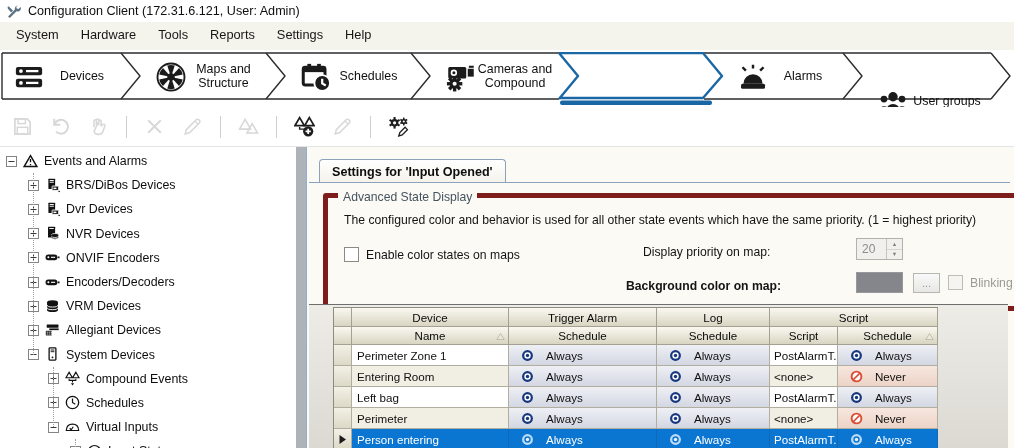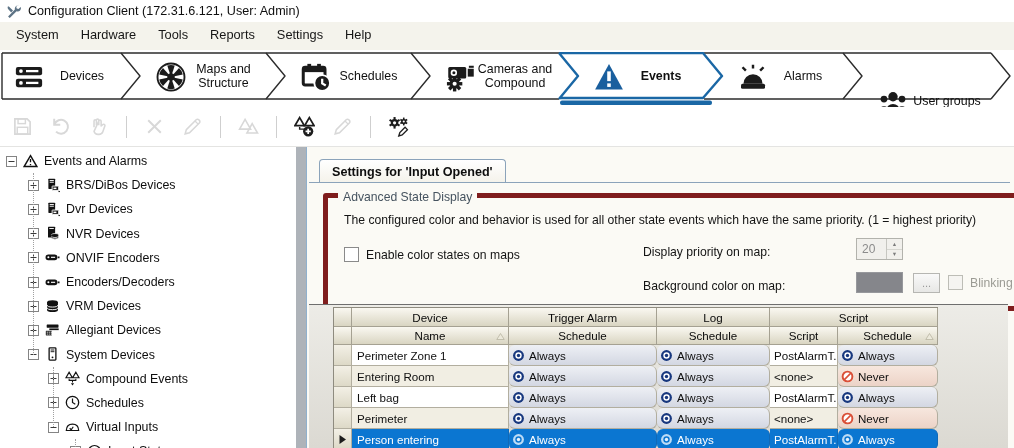--- a/index.html
+++ b/index.html
@@ -61,21 +61,21 @@
     background:linear-gradient(#edece7,#dbd9d2);border-top:1px solid #6e6e6e;}
   .dtable{position:absolute;left:26px;top:160px;border-left:1px solid #8e8b7f;border-top:1px solid #8e8b7f;}
   .trow{display:flex;}
   .cell{box-sizing:border-box;border-right:1px solid #b2ae9f;border-bottom:1px solid #b2ae9f;
     font-size:11.6px;display:flex;align-items:center;overflow:hidden;white-space:nowrap;height:21px;}
   .hc{justify-content:center;background:linear-gradient(#faf8f1,#d9d5c2);color:#0a0a0a;
     position:relative;border-right-color:#a5a192;border-bottom-color:#a5a192;}
   .rh{background:linear-gradient(#f3f0e6,#ddd9c7);justify-content:center;}
   .cname{padding-left:5px;background:#fff;color:#0f0f0f;}
   .alt .cname,.alt .cscript{background:#f1eee3;}
-  .csched{padding-left:3px;gap:4px;background:linear-gradient(#eef0f5,#d3d7e2);color:#0f0f0f;border-radius:6px;}
+  .csched{padding-left:12px;gap:12px;background:linear-gradient(#eef0f5,#d3d7e2);color:#0f0f0f;}
   .cnever{background:linear-gradient(#f7e7de,#ecd3c7);}
   .cscript{padding-left:4px;background:#fff;color:#0f0f0f;}
   .sel .cell:not(.rh){background:#0b76d1;color:#fff;border-right-color:#1069b8;border-bottom-color:#0b76d1;}
   .schicn{width:13px;height:13px;flex:none;}
   .sorticn{position:absolute;right:3px;top:5px;width:9px;height:9px;}
   .rowarrow{width:9px;height:11px;}
 </style>
 </head>
 <body>
 
@@ -166,30 +166,20 @@
               <rect x="-0.9" y="-4.1" width="1.8" height="8.2" fill="currentColor" transform="rotate(45)"></rect>
               <rect x="-0.9" y="-4.1" width="1.8" height="8.2" fill="currentColor" transform="rotate(90)"></rect>
               <rect x="-0.9" y="-4.1" width="1.8" height="8.2" fill="currentColor" transform="rotate(135)"></rect>
               <circle r="2.6" fill="currentColor"></circle>
               <circle r="1.1" fill="#fff"></circle>
             </g>
           </svg>
         </span>
     <div class="nlabel" style="left:44px;width:82px">Cameras and Compound</div>
       </div>
-      <div class="navtab sel-tab" style="left: 578px; width: 144px;">
-        <span class="nicon" style="left:16px">
-          <svg viewBox="0 0 16 16">
-            <path d="M8 1 L15.4 14.6 H0.6 Z" fill="currentColor"></path>
-            <rect x="7.05" y="5" width="1.9" height="5.2" fill="#fff"></rect>
-            <rect x="7.05" y="11.4" width="1.9" height="1.9" fill="#fff"></rect>
-          </svg>
-        </span>
-    <div class="nlabel" style="left:44px;width:78px">Events</div>
-      </div>
       <div class="navtab" style="left: 722px; width: 140px;">
         <span class="nicon" style="left:16px">
           <svg viewBox="0 0 16 16">
             <path d="M2.9 11.6 a5.1 5.1 0 0 1 10.2 0 Z" fill="currentColor"></path>
             <rect x="1.6" y="11.6" width="12.8" height="2.7" rx="0.8" fill="currentColor"></rect>
             <path d="M11.8 4.6l1.8-1.8 M8 3.4 V1.4 M4.2 4.6 2.4 2.8" stroke="currentColor" stroke-width="1.3" fill="none"></path>
           </svg>
         </span>
     <div class="nlabel" style="left:44px;width:74px">Alarms</div>
       </div>
@@ -472,21 +462,21 @@
           <span>Enable color states on maps</span>
         </div>
         <span class="fieldlbl" style="left:315px;top:47px;">Display priority on map:</span>
         <div class="spinner">
           <div class="spinval">20</div>
           <div class="spinbtns">
             <div>▲</div>
             <div>▼</div>
           </div>
         </div>
-        <span class="fieldlbl" style="left:315px;top:81px;">Background color on map:</span>
+        <span class="fieldlbl" style="left:298px;top:81px;font-weight:bold;">Background color on map:</span>
         <div class="swatch"></div>
         <div class="browse">...</div>
         <div class="cbrow" style="left:620px;top:77px;">
           <span class="cbx dis"></span>
           <span class="lbl-dis">Blinking</span>
         </div>
       </div>
       <div class="table-backdrop"></div>
       <div class="dtable" id="dtable">
           <div class="trow">

